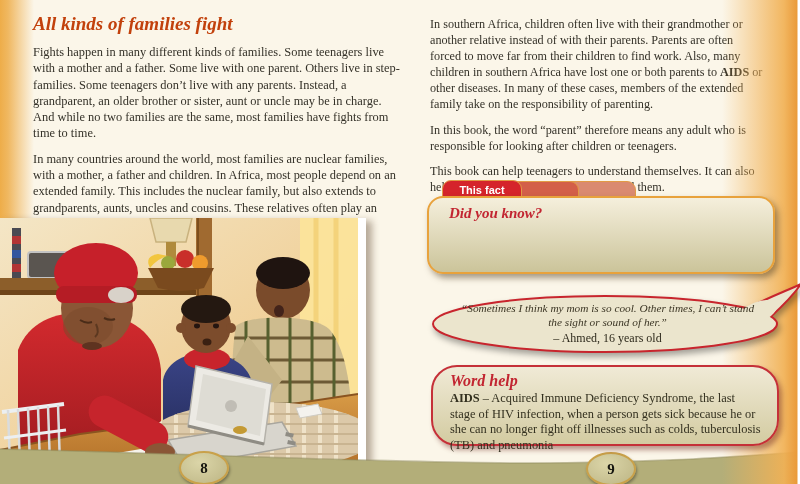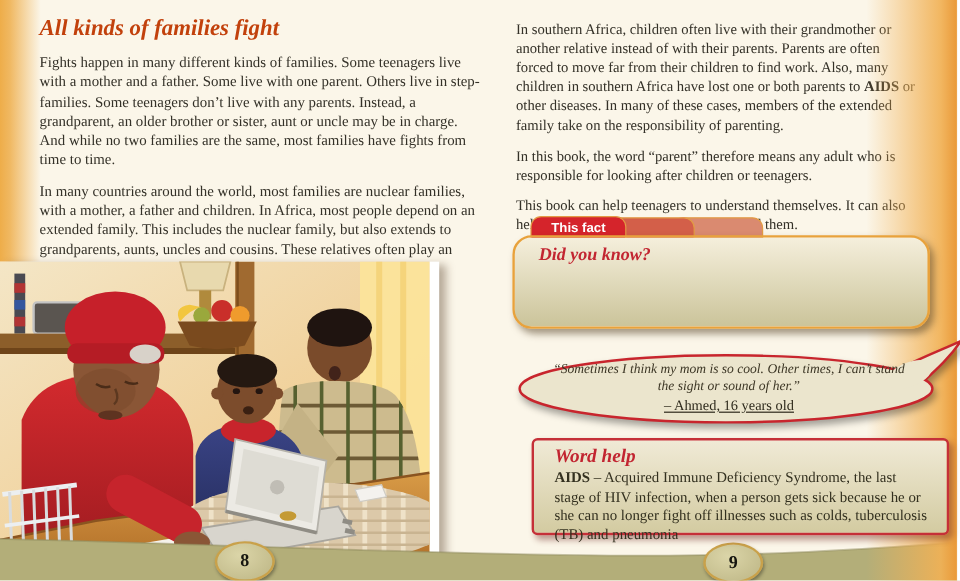--- a/index.html
+++ b/index.html
@@ -49,26 +49,26 @@
     border:2px solid #e8a23c;border-radius:16px;
     background:linear-gradient(#f5efdc,#cbc49a);
     box-shadow:3px 4px 6px rgba(80,60,30,.5);}
   .didbox h2{margin:7px 0 2px 20px;font-size:15px;font-weight:bold;font-style:italic;color:#c22531;}
   .boxbody{margin:0 18px 0 20px;font-size:12.4px;line-height:15.6px;color:#33301f;}
   
   .bubble{position:absolute;left:420px;top:282px;width:385px;height:78px;z-index:12;
     filter:drop-shadow(2px 4px 3px rgba(0,0,0,.35));}
   .quote{position:absolute;left:455px;top:301px;width:305px;z-index:13;text-align:center;
     font-size:11.3px;line-height:14px;color:#3c3625;font-style:italic;}
-  .attribution{margin-top:2px;font-style:normal;font-size:12px;color:#2e2a1c;text-decoration:underline;}
+  .attribution{margin-top:2px;font-style:normal;font-size:12px;color:#2e2a1c;}
   
   .wordbox{position:absolute;left:431px;top:365px;width:344px;height:77px;z-index:10;
-    border:2.5px solid #c53038;border-radius:5px;
+    border:2.5px solid #c53038;border-radius:26px;
     background:linear-gradient(#f0ead6,#d3cba1);
-    box-shadow:3px 4px 5px rgba(110,40,30,.45);margin-left:12px;}
+    box-shadow:3px 4px 5px rgba(110,40,30,.45);}
   .wordbox h2{margin:5px 0 0 17px;font-size:16px;font-weight:bold;font-style:italic;color:#c22531;}
   .wordbox .boxbody{margin:1px 14px 0 17px;line-height:15.5px;}
 </style>
 </head>
 <body>
 
 <div class="spread">
 
   <div class="edge-left"></div>
   <div class="edge-right"></div>

